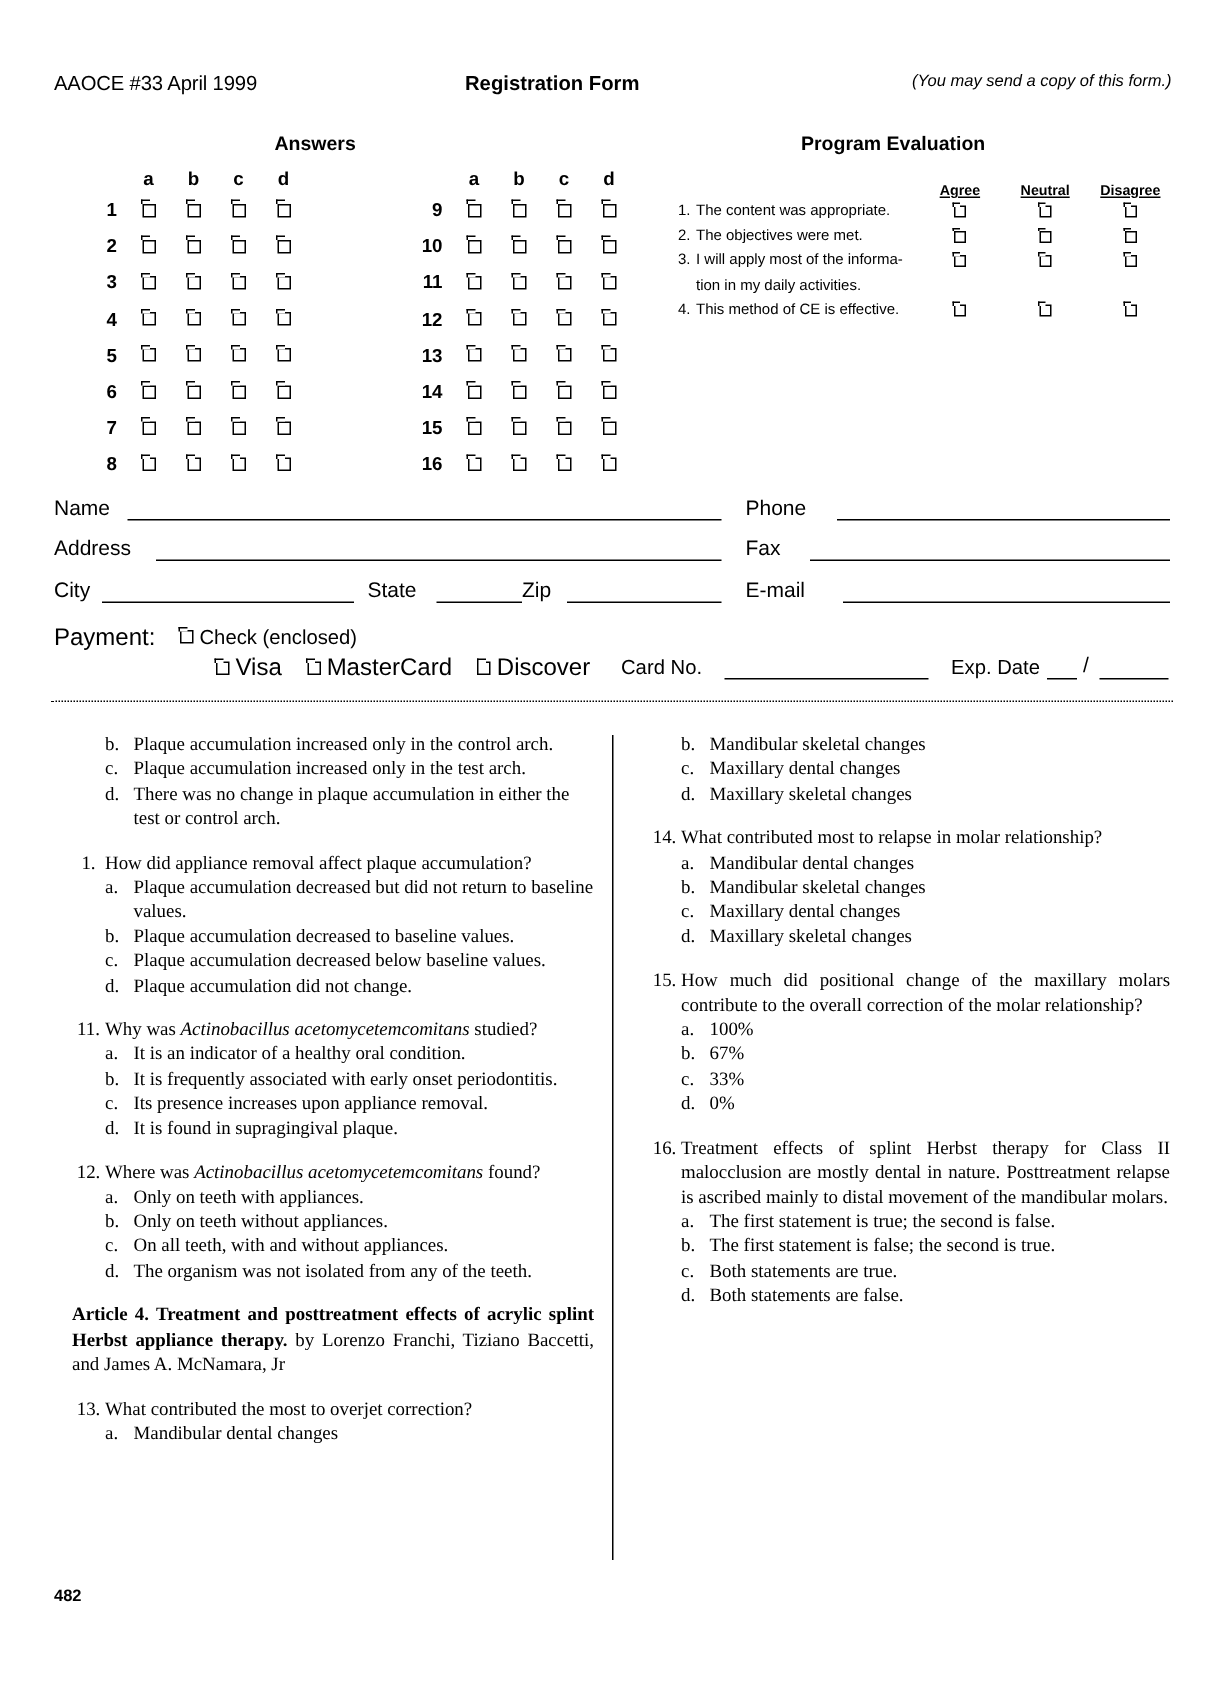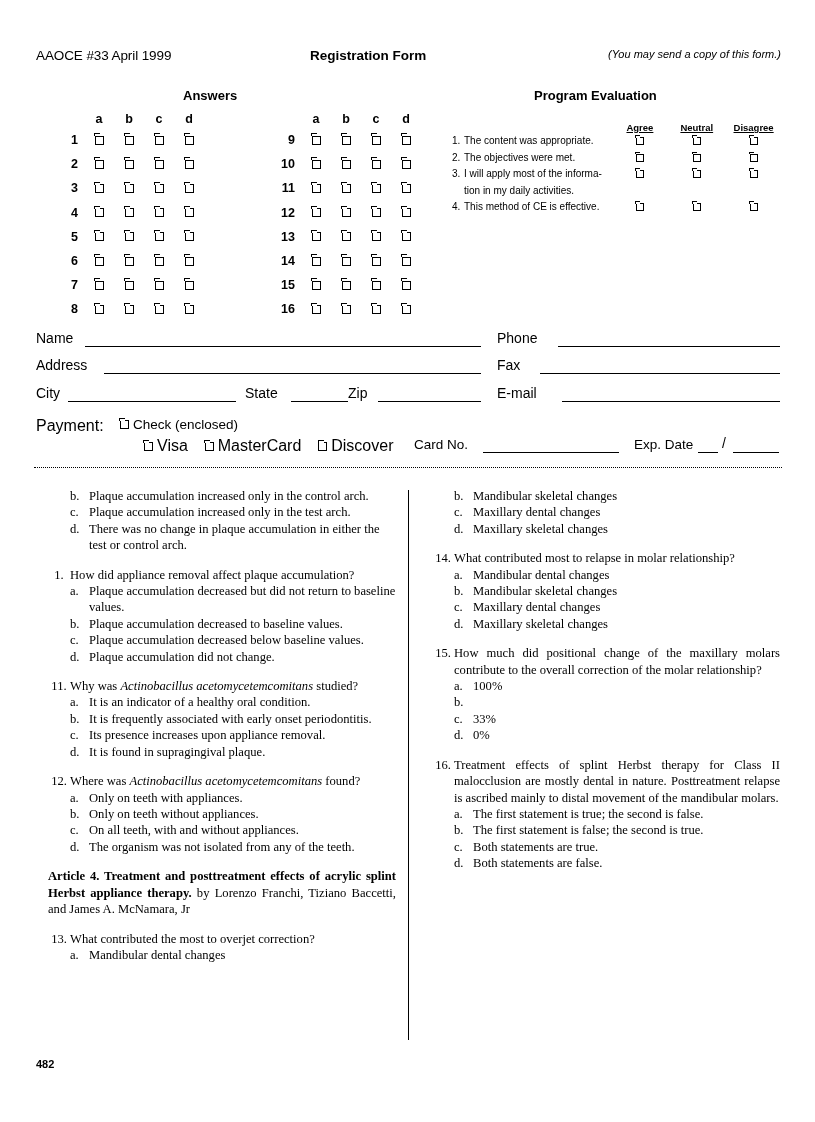--- a/index.html
+++ b/index.html
@@ -828,20 +828,21 @@
         <div class="q-stem justify">
           <div class="q-num">15.</div>
           <div class="q-text">How much did positional change of the maxillary molars contribute to the overall correction of the molar relationship?</div>
         </div>
         <div class="q-opt">
           <div class="o-ltr">a.</div>
           <div class="o-text">100%</div>
         </div>
         <div class="q-opt">
           <div class="o-ltr">b.</div>
+          <div class="o-text">67%</div>
         </div>
         <div class="q-opt">
           <div class="o-ltr">c.</div>
           <div class="o-text">33%</div>
         </div>
         <div class="q-opt">
           <div class="o-ltr">d.</div>
           <div class="o-text">0%</div>
         </div>
       </div>

